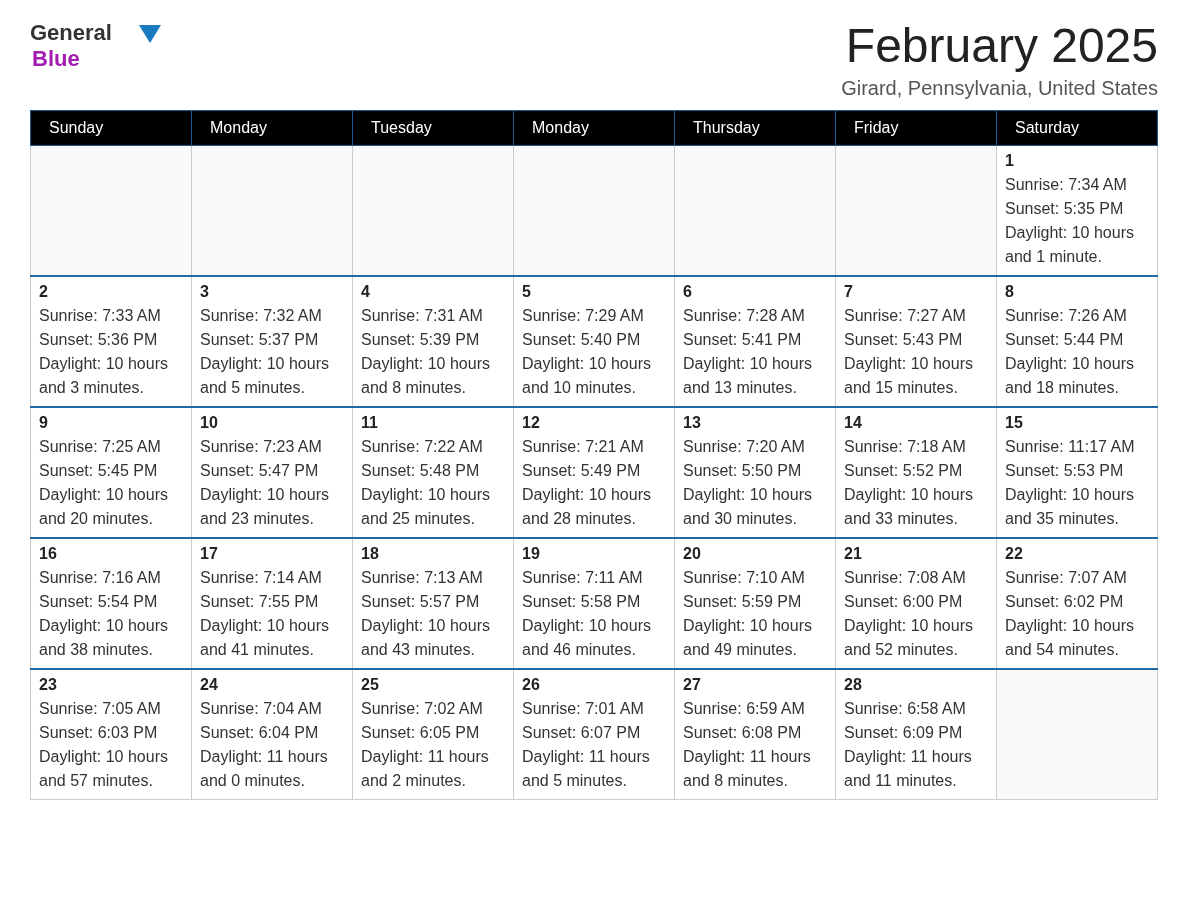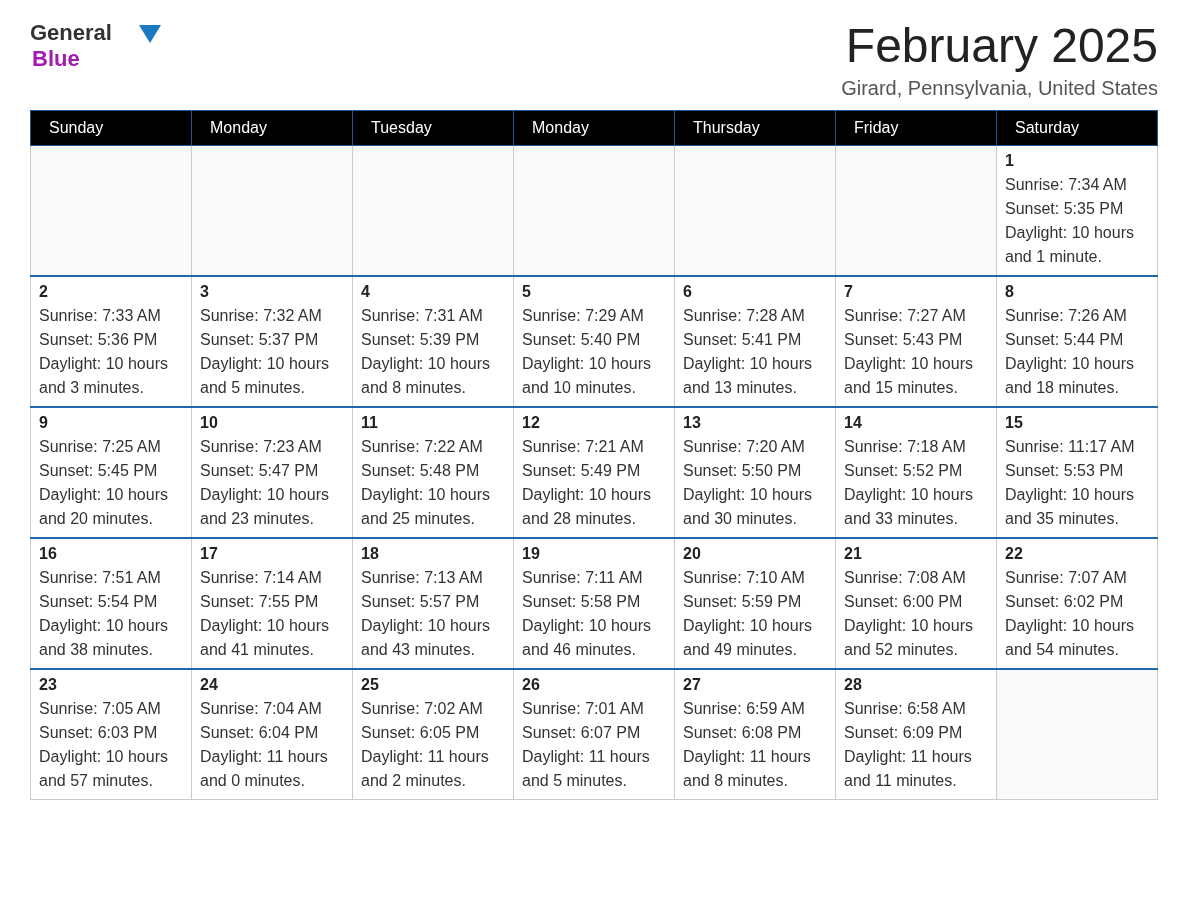--- a/index.html
+++ b/index.html
@@ -244,21 +244,21 @@
           <span class="day-number">15</span>
           <div class="day-info">Sunrise: 11:17 AM
 Sunset: 5:53 PM
 Daylight: 10 hours
 and 35 minutes.</div>
         </td>
       </tr>
       <tr class="week-row">
         <td>
           <span class="day-number">16</span>
-          <div class="day-info">Sunrise: 7:51 AM
+          <div class="day-info">Sunrise: 7:16 AM
 Sunset: 5:54 PM
 Daylight: 10 hours
 and 38 minutes.</div>
         </td>
         <td>
           <span class="day-number">17</span>
           <div class="day-info">Sunrise: 7:14 AM
 Sunset: 7:55 PM
 Daylight: 10 hours
 and 41 minutes.</div>

